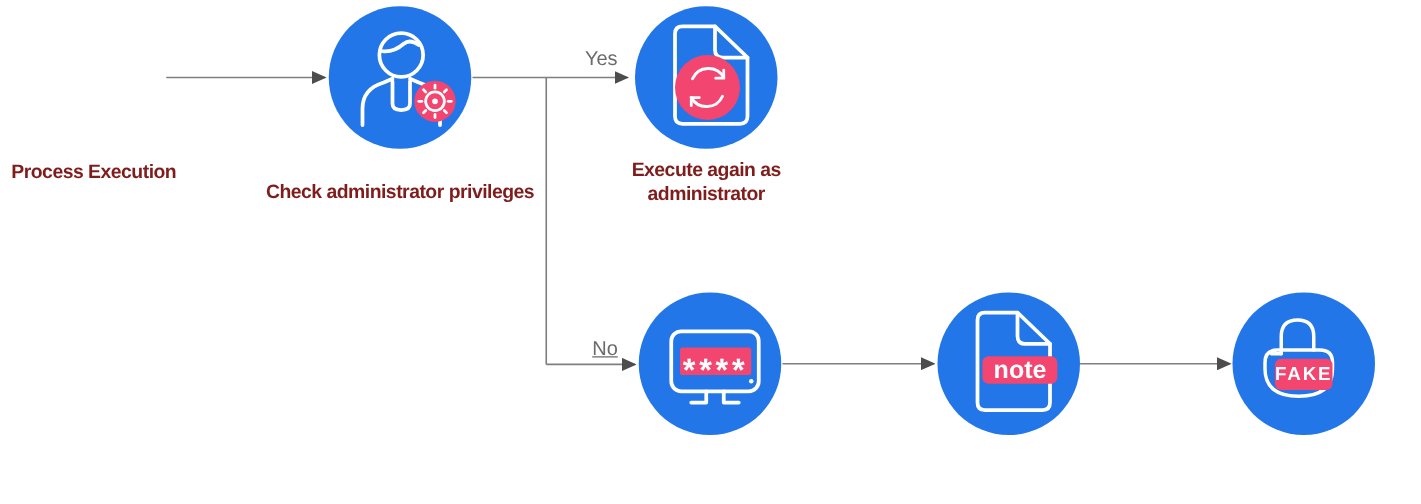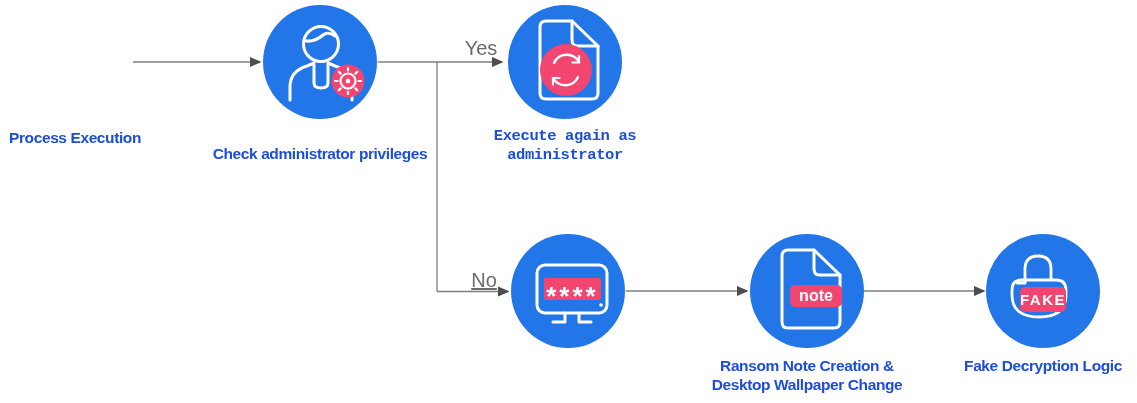--- a/index.html
+++ b/index.html
@@ -5,28 +5,28 @@
   html,body{margin:0;padding:0;background:#ffffff;}
   .stage{position:relative;width:1137px;height:403px;background:#ffffff;overflow:hidden;
          font-family:"Liberation Sans","DejaVu Sans",sans-serif;}
   .connectors{position:absolute;left:0;top:0;width:1137px;height:403px;}
   .node{position:absolute;width:114px;height:114px;}
   .circle{position:relative;width:114px;height:114px;border-radius:50%;background:var(--blue);}
   .circle svg{position:absolute;left:0;top:0;}
   .badge{position:absolute;transform:translateX(-50%);display:flex;align-items:center;justify-content:center;
          background:var(--pink);color:#fff;font-weight:700;white-space:nowrap;}
   .badge-cybervolk{left:66px;top:47px;height:20px;padding:0 7px;border-radius:4px;font-size:11.5px;letter-spacing:.2px;}
-  .badge-note{left:66px;top:51px;height:22px;padding:0 9px;border-radius:5px;font-size:16px;font-weight:600;}
+  .badge-note{left:66px;top:51px;height:22px;padding:0 9px;border-radius:5px;font-size:20px;font-weight:600;}
   .badge-fake{left:57px;top:53px;height:25px;padding:0 0;border-radius:5px;font-size:15px;letter-spacing:1.5px;}
   .pwbar{position:absolute;left:33px;top:44px;width:57px;height:22px;background:var(--pink);border-radius:2px;
          overflow:hidden;display:flex;justify-content:center;align-items:flex-start;}
   .pwmask{color:#fff;font-size:26px;line-height:26px;letter-spacing:3px;padding-top:5px;font-weight:700;}
   .nlabel{position:absolute;transform:translateX(-50%);text-align:center;white-space:pre-line;
-          color:#1d4ed8;font-size:15.5px;font-weight:700;letter-spacing:-0.4px;line-height:19px;width:max-content;}
-  .branch-label{position:absolute;transform:translateX(-50%);color:#6b6b6b;font-size:20px;line-height:16px;}
+          color:#7f1d1d;font-size:15.5px;font-weight:700;letter-spacing:-0.4px;line-height:19px;width:max-content;}
+  .branch-label{position:absolute;transform:translateX(-50%);color:#6b6b6b;font-size:16px;line-height:16px;}
 </style>
 </head>
 <body>
 
 <div class="stage" style="--blue:#2376E8;--pink:#F2456F;">
 
   <svg class="connectors" viewBox="0 0 1137 403">
     <defs>
       <marker id="ah" markerWidth="9" markerHeight="8" refX="8" refY="4" orient="auto">
         <path d="M0,0 L9,4 L0,8 Z" fill="#4d4d4d"></path>
@@ -87,21 +87,21 @@
         <circle cx="58" cy="65" r="26" fill="#F2456F"></circle>
         <g stroke="#fff" stroke-width="2.4" fill="none" stroke-linecap="round">
           <path d="M46,58 a14,14 0 0 1 25,-1"></path>
           <path d="M71,51 v6.5 h-6.5" stroke-width="2.2"></path>
           <path d="M70,72 a14,14 0 0 1 -25,1"></path>
           <path d="M45,79.5 v-6.5 h6.5" stroke-width="2.2"></path>
         </g>
       </svg>
     </div>
   </div>
-  <div class="nlabel" style="left:565px;top:127px;font-family:Liberation Mono, monospace;">Execute again as
+  <div class="nlabel" style="left:565px;top:127px;">Execute again as
 administrator</div>
 
   <div class="node" style="left:511px;top:234px;">
     <div class="circle">
       <svg width="114" height="114" viewBox="0 0 114 114">
         <g stroke="#fff" stroke-width="3" fill="none" stroke-linejoin="round" stroke-linecap="round">
           <rect x="26" y="31" width="70" height="48" rx="8"></rect>
           <path d="M54,79 v9 h-12"></path>
           <path d="M68,79 v9 h12"></path>
         </g>
@@ -117,30 +117,27 @@
     <div class="circle">
       <svg width="114" height="114" viewBox="0 0 114 114">
         <g stroke="#fff" stroke-width="3" fill="none" stroke-linejoin="round" stroke-linecap="round">
           <path d="M38,16 h26 l26,25 v47 q0,6 -6,6 h-46 q-6,0 -6,-6 v-66 q0,-6 6,-6 z"></path>
           <path d="M64,16 v19 q0,6 6,6 h20"></path>
         </g>
       </svg>
       <div class="badge badge-note">note</div>
     </div>
   </div>
-  <div class="nlabel" style="left:807px;top:356px;">Ransom Note Creation &amp;
-Desktop Wallpaper Change</div>
 
   <div class="node" style="left:986px;top:234px;">
     <div class="circle">
       <svg width="114" height="114" viewBox="0 0 114 114">
         <g stroke="#fff" stroke-width="2.8" fill="none" stroke-linecap="round" stroke-linejoin="round">
           <path d="M31,49 h8"></path>
           <path d="M39,49 V35 q0,-13 13,-13 q13,0 13,13 v11"></path>
           <path d="M36,46 h34 q10,0 10,10 v5 q0,22 -27,22 q-27,0 -27,-22 v-5 q0,-10 10,-10 z"></path>
         </g>
       </svg>
       <div class="badge badge-fake">FAKE</div>
     </div>
   </div>
-  <div class="nlabel" style="left:1043px;top:356px;">Fake Decryption Logic</div>
 
 </div>
 
 </body></html>

